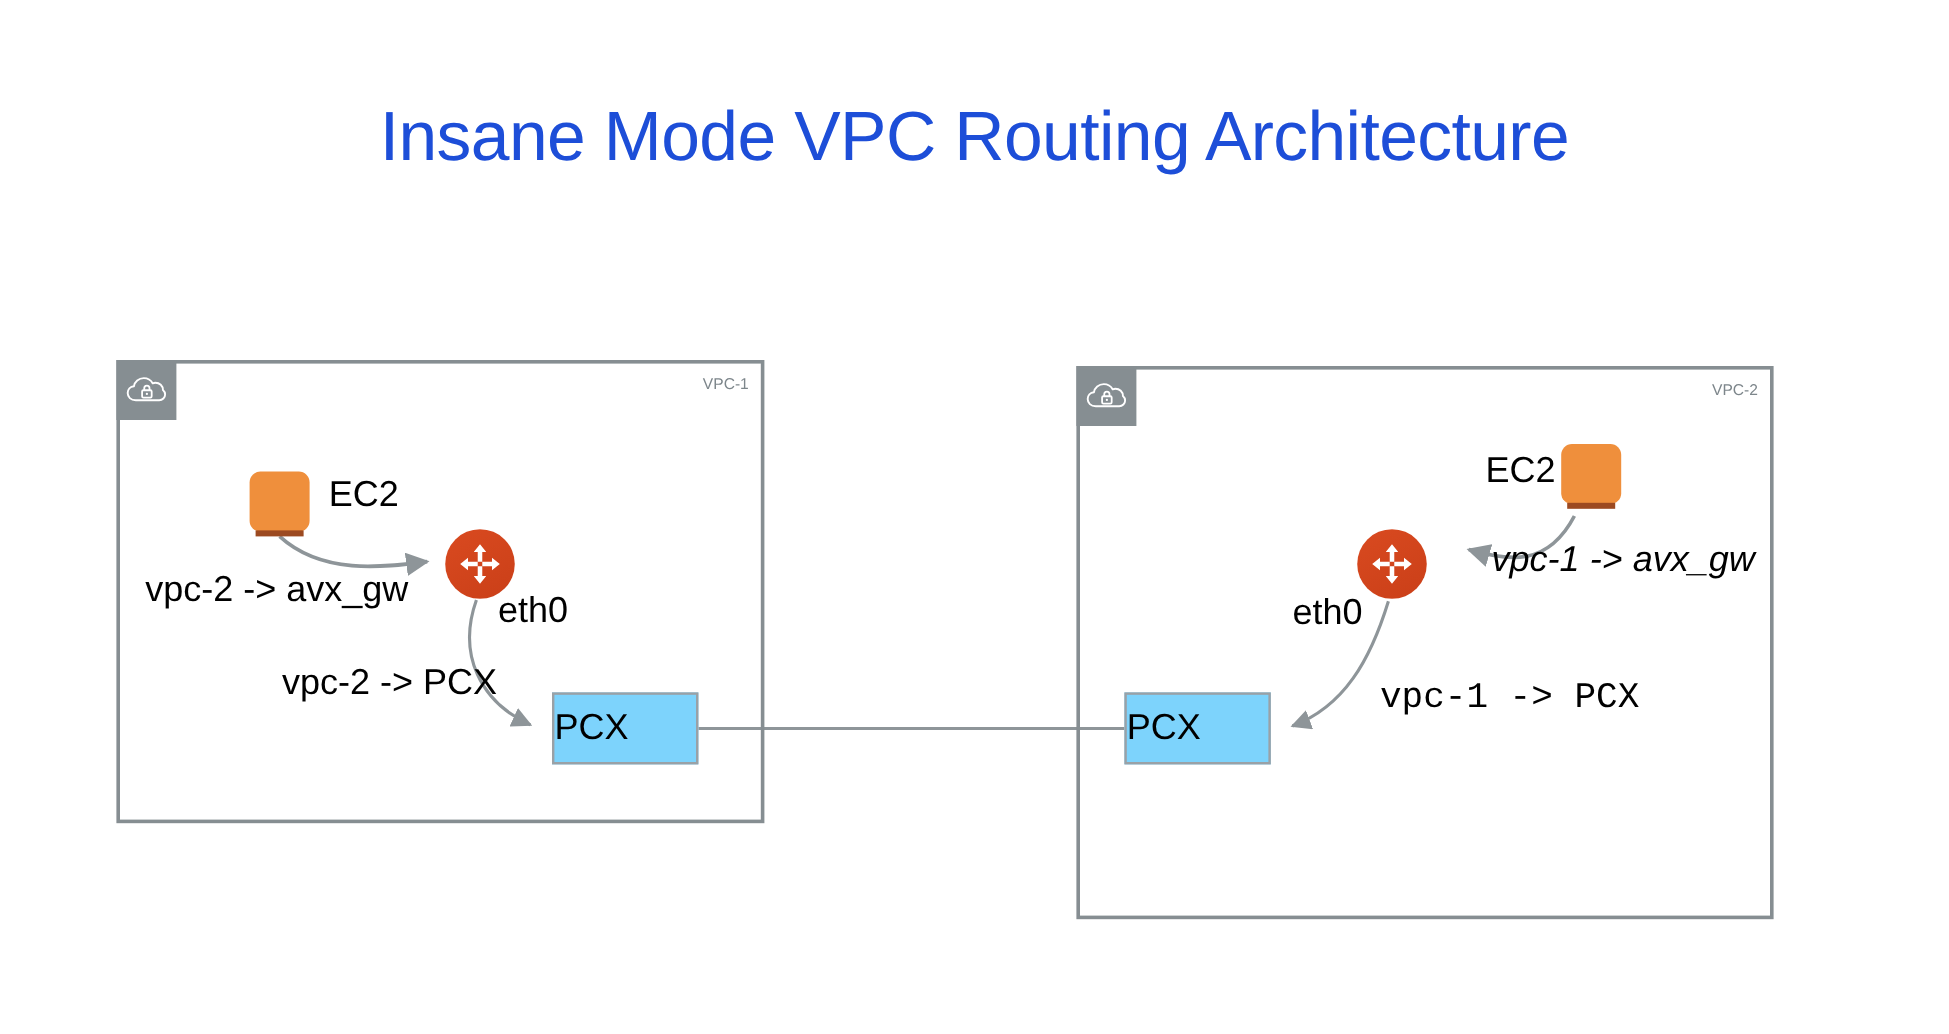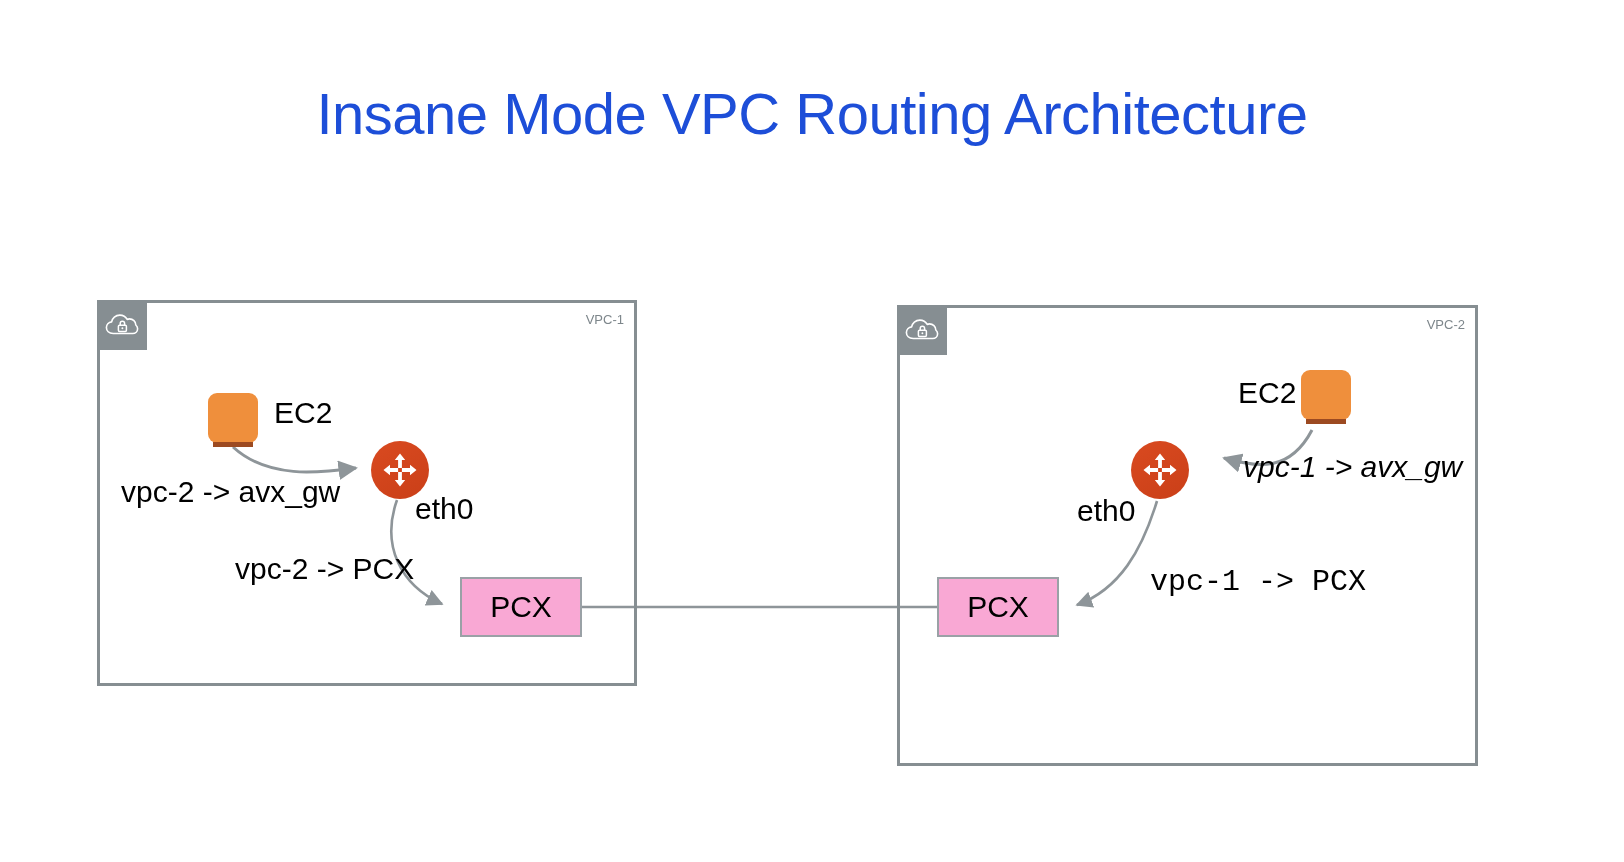--- a/index.html
+++ b/index.html
@@ -104,26 +104,26 @@
     background-image: linear-gradient(150deg, #d94a20 0%, #ca3f18 100%);
     display: flex;
     align-items: center;
     justify-content: center;
   }
   .router-icon svg { display: block; }
 
   
   .pcx-box {
     position: absolute;
-    background: #f9a8d4;
+    background: #7dd3fc;
     border: 2px solid #9aa1a6;
     box-sizing: border-box;
     display: flex;
     align-items: center;
-    justify-content: center;
+    justify-content: flex-start;
     font-size: 30px;
     color: #000000;
   }
   #pcx-1 { left: 460px; top: 577px; width: 122px; height: 60px; }
   #pcx-2 { left: 937px; top: 577px; width: 122px; height: 60px; }
 
   
   .label {
     position: absolute;
     font-size: 30px;

